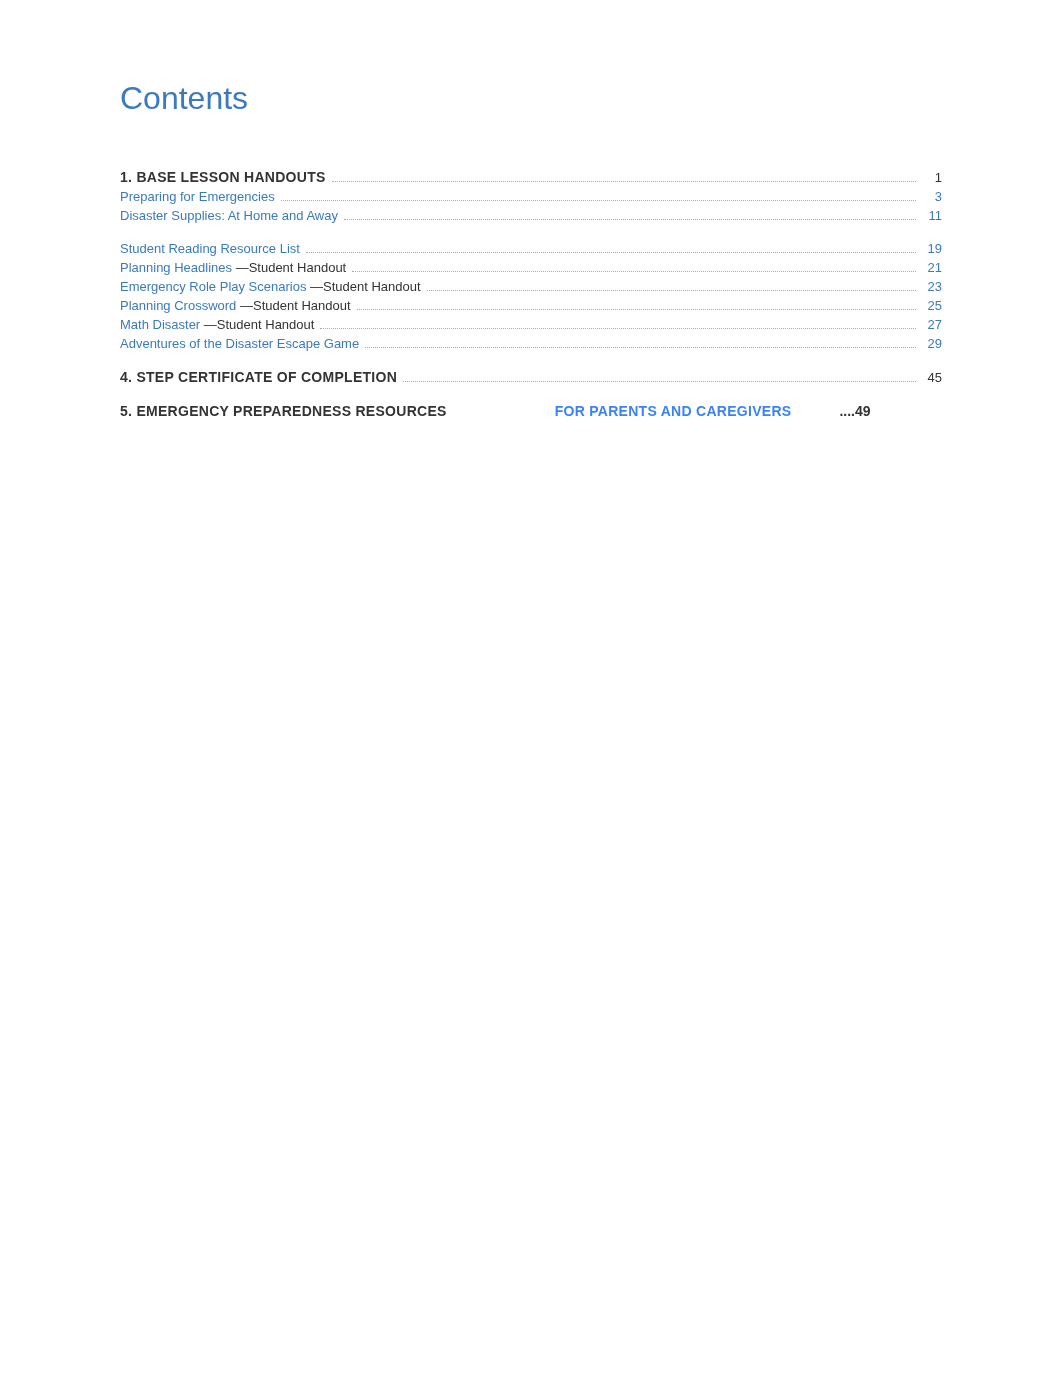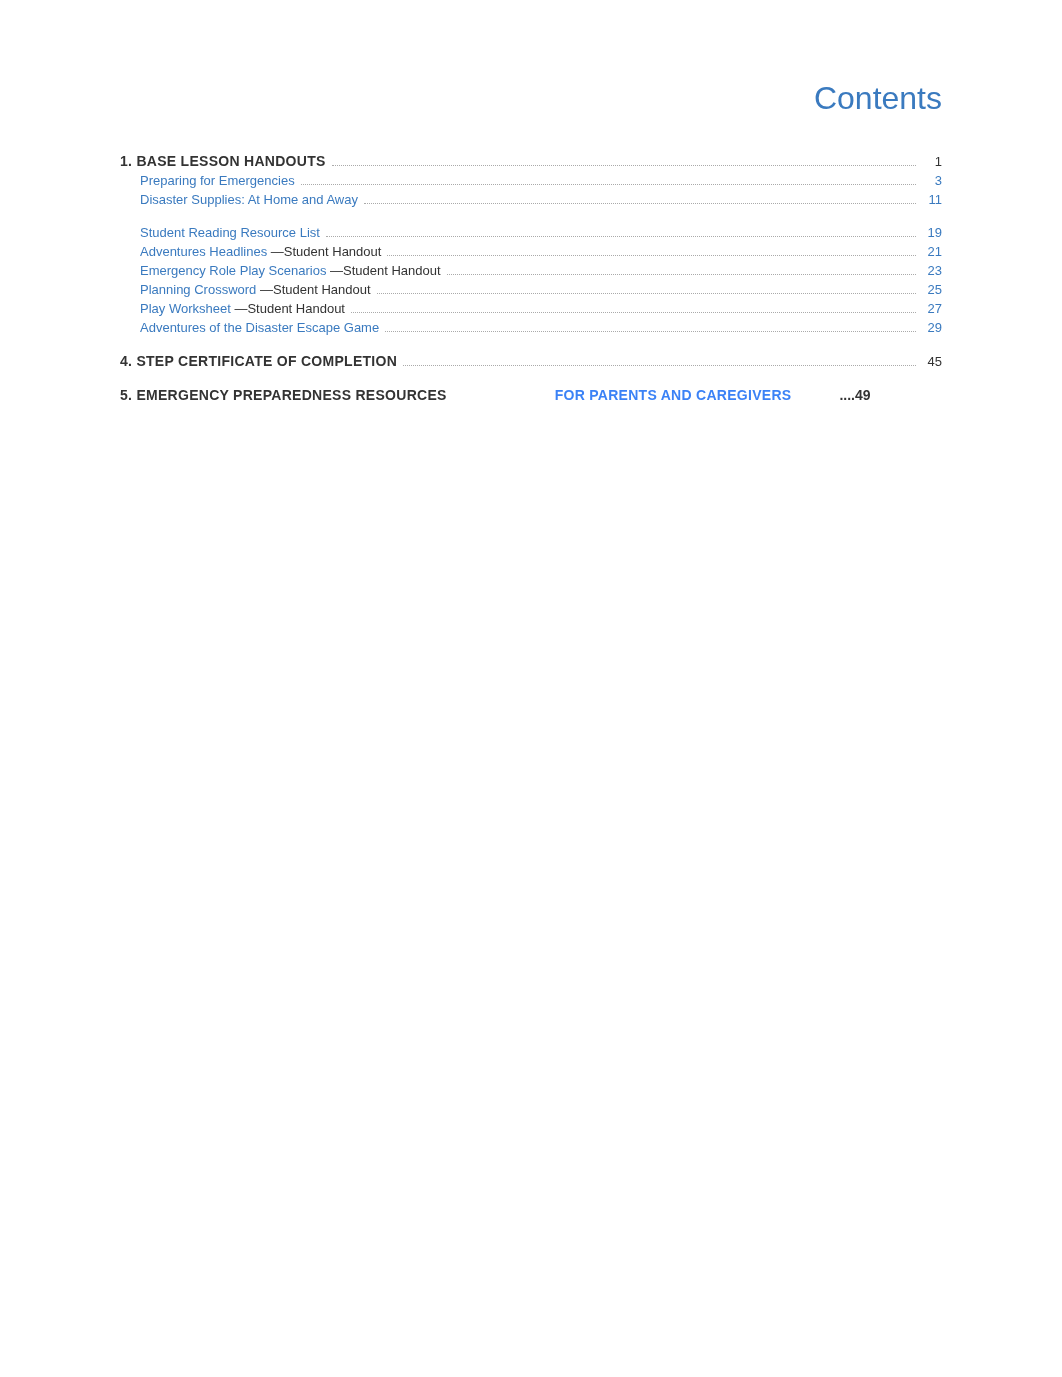--- a/index.html
+++ b/index.html
@@ -15,22 +15,21 @@
       width: 1062px;
       min-height: 1377px;
       padding: 80px 120px;
     }
 
     .page-title {
       font-size: 32px;
       color: #3a7abf;
       font-family: Arial, Helvetica, sans-serif;
       font-weight: normal;
-      margin-bottom: 36px;
-      text-align: right;
+      margin-bottom: 52px;
     }
 
     .toc-container {
       width: 100%;
     }
 
     .toc-section {
       margin-bottom: 18px;
     }
 
@@ -52,21 +51,20 @@
       font-weight: bold;
       color: #333333;
       font-family: Arial, Helvetica, sans-serif;
       letter-spacing: 0.02em;
     }
 
     .toc-label-sub {
       font-size: 13px;
       color: #3a7abf;
       font-family: Arial, Helvetica, sans-serif;
-      margin-left: 20px;
     }
 
     .toc-dots {
       flex: 1;
       border-bottom: 1px dotted #aaaaaa;
       margin: 0 6px;
       margin-bottom: 3px;
       min-width: 20px;
     }
 
@@ -151,42 +149,42 @@
 
 
   <div class="toc-section">
     <div class="toc-row">
       <span class="toc-label toc-label-sub">Student Reading Resource List</span>
       <span class="toc-dots"></span>
       <span class="toc-page toc-page-blue">19</span>
     </div>
     <div class="toc-row">
       <span class="toc-label toc-label-sub">
-        <span class="toc-page-blue">Adventures Headlines</span><span class="sub-suffix">   —Student Handout</span>
+        <span class="toc-page-blue">Planning Headlines</span><span class="sub-suffix">   —Student Handout</span>
       </span>
       <span class="toc-dots"></span>
       <span class="toc-page toc-page-blue">21</span>
     </div>
     <div class="toc-row">
       <span class="toc-label toc-label-sub">
         <span class="toc-page-blue">Emergency Role Play Scenarios</span><span class="sub-suffix">   —Student Handout</span>
       </span>
       <span class="toc-dots"></span>
       <span class="toc-page toc-page-blue">23</span>
     </div>
     <div class="toc-row">
       <span class="toc-label toc-label-sub">
         <span class="toc-page-blue">Planning Crossword</span><span class="sub-suffix">   —Student Handout</span>
       </span>
       <span class="toc-dots"></span>
       <span class="toc-page toc-page-blue">25</span>
     </div>
     <div class="toc-row">
       <span class="toc-label toc-label-sub">
-        <span class="toc-page-blue">Play Worksheet</span><span class="sub-suffix">   —Student Handout</span>
+        <span class="toc-page-blue">Math Disaster</span><span class="sub-suffix">   —Student Handout</span>
       </span>
       <span class="toc-dots"></span>
       <span class="toc-page toc-page-blue">27</span>
     </div>
     <div class="toc-row">
       <span class="toc-label toc-label-sub">Adventures of the Disaster Escape Game</span>
       <span class="toc-dots"></span>
       <span class="toc-page toc-page-blue">29</span>
     </div>
   </div>

